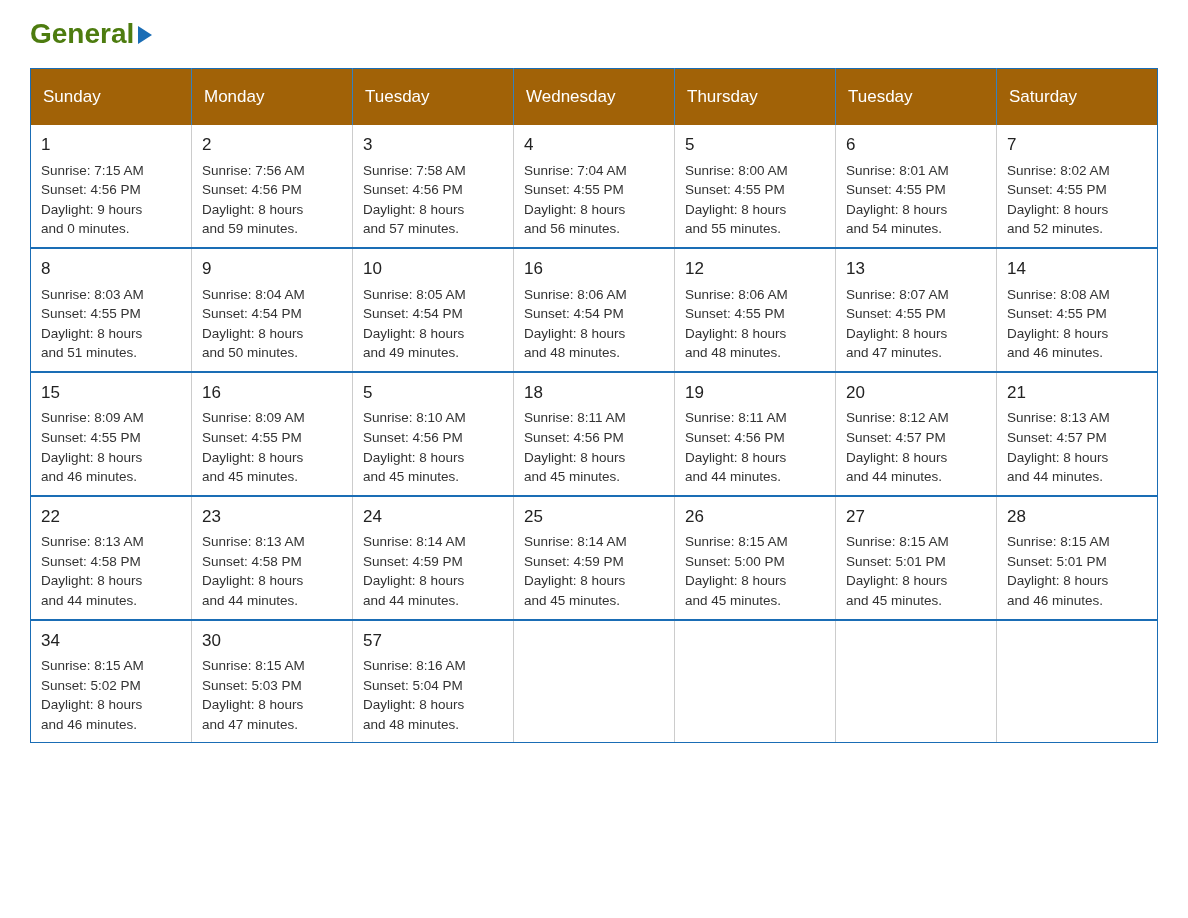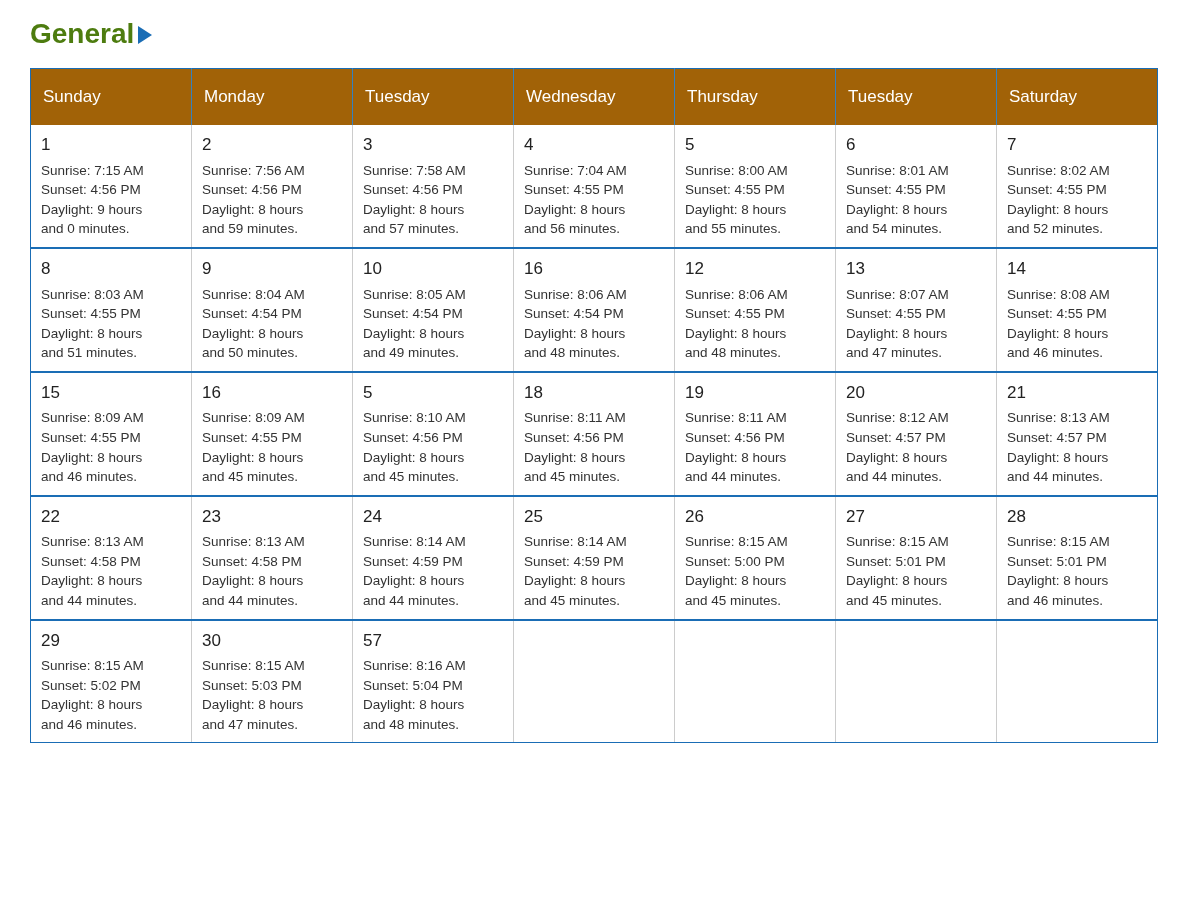--- a/index.html
+++ b/index.html
@@ -150,21 +150,21 @@
       <tr>
         <td><span class="day-num">22</span><span>Sunrise: 8:13 AM</span><br><span>Sunset: 4:58 PM</span><br><span>Daylight: 8 hours</span><br><span>and 44 minutes.</span></td>
         <td><span class="day-num">23</span><span>Sunrise: 8:13 AM</span><br><span>Sunset: 4:58 PM</span><br><span>Daylight: 8 hours</span><br><span>and 44 minutes.</span></td>
         <td><span class="day-num">24</span><span>Sunrise: 8:14 AM</span><br><span>Sunset: 4:59 PM</span><br><span>Daylight: 8 hours</span><br><span>and 44 minutes.</span></td>
         <td><span class="day-num">25</span><span>Sunrise: 8:14 AM</span><br><span>Sunset: 4:59 PM</span><br><span>Daylight: 8 hours</span><br><span>and 45 minutes.</span></td>
         <td><span class="day-num">26</span><span>Sunrise: 8:15 AM</span><br><span>Sunset: 5:00 PM</span><br><span>Daylight: 8 hours</span><br><span>and 45 minutes.</span></td>
         <td><span class="day-num">27</span><span>Sunrise: 8:15 AM</span><br><span>Sunset: 5:01 PM</span><br><span>Daylight: 8 hours</span><br><span>and 45 minutes.</span></td>
         <td><span class="day-num">28</span><span>Sunrise: 8:15 AM</span><br><span>Sunset: 5:01 PM</span><br><span>Daylight: 8 hours</span><br><span>and 46 minutes.</span></td>
       </tr>
       <tr>
-        <td><span class="day-num">29</span><span>Sunrise: 8:15 AM</span><br><span>Sunset: 5:02 PM</span><br><span>Daylight: 8 hours</span><br><span>and 46 minutes.</span></td>
+        <td><span class="day-num">34</span><span>Sunrise: 8:15 AM</span><br><span>Sunset: 5:02 PM</span><br><span>Daylight: 8 hours</span><br><span>and 46 minutes.</span></td>
         <td><span class="day-num">30</span><span>Sunrise: 8:15 AM</span><br><span>Sunset: 5:03 PM</span><br><span>Daylight: 8 hours</span><br><span>and 47 minutes.</span></td>
         <td><span class="day-num">57</span><span>Sunrise: 8:16 AM</span><br><span>Sunset: 5:04 PM</span><br><span>Daylight: 8 hours</span><br><span>and 48 minutes.</span></td>
         <td></td>
         <td></td>
         <td></td>
         <td></td>
       </tr>
     </tbody>
 </table>
 

